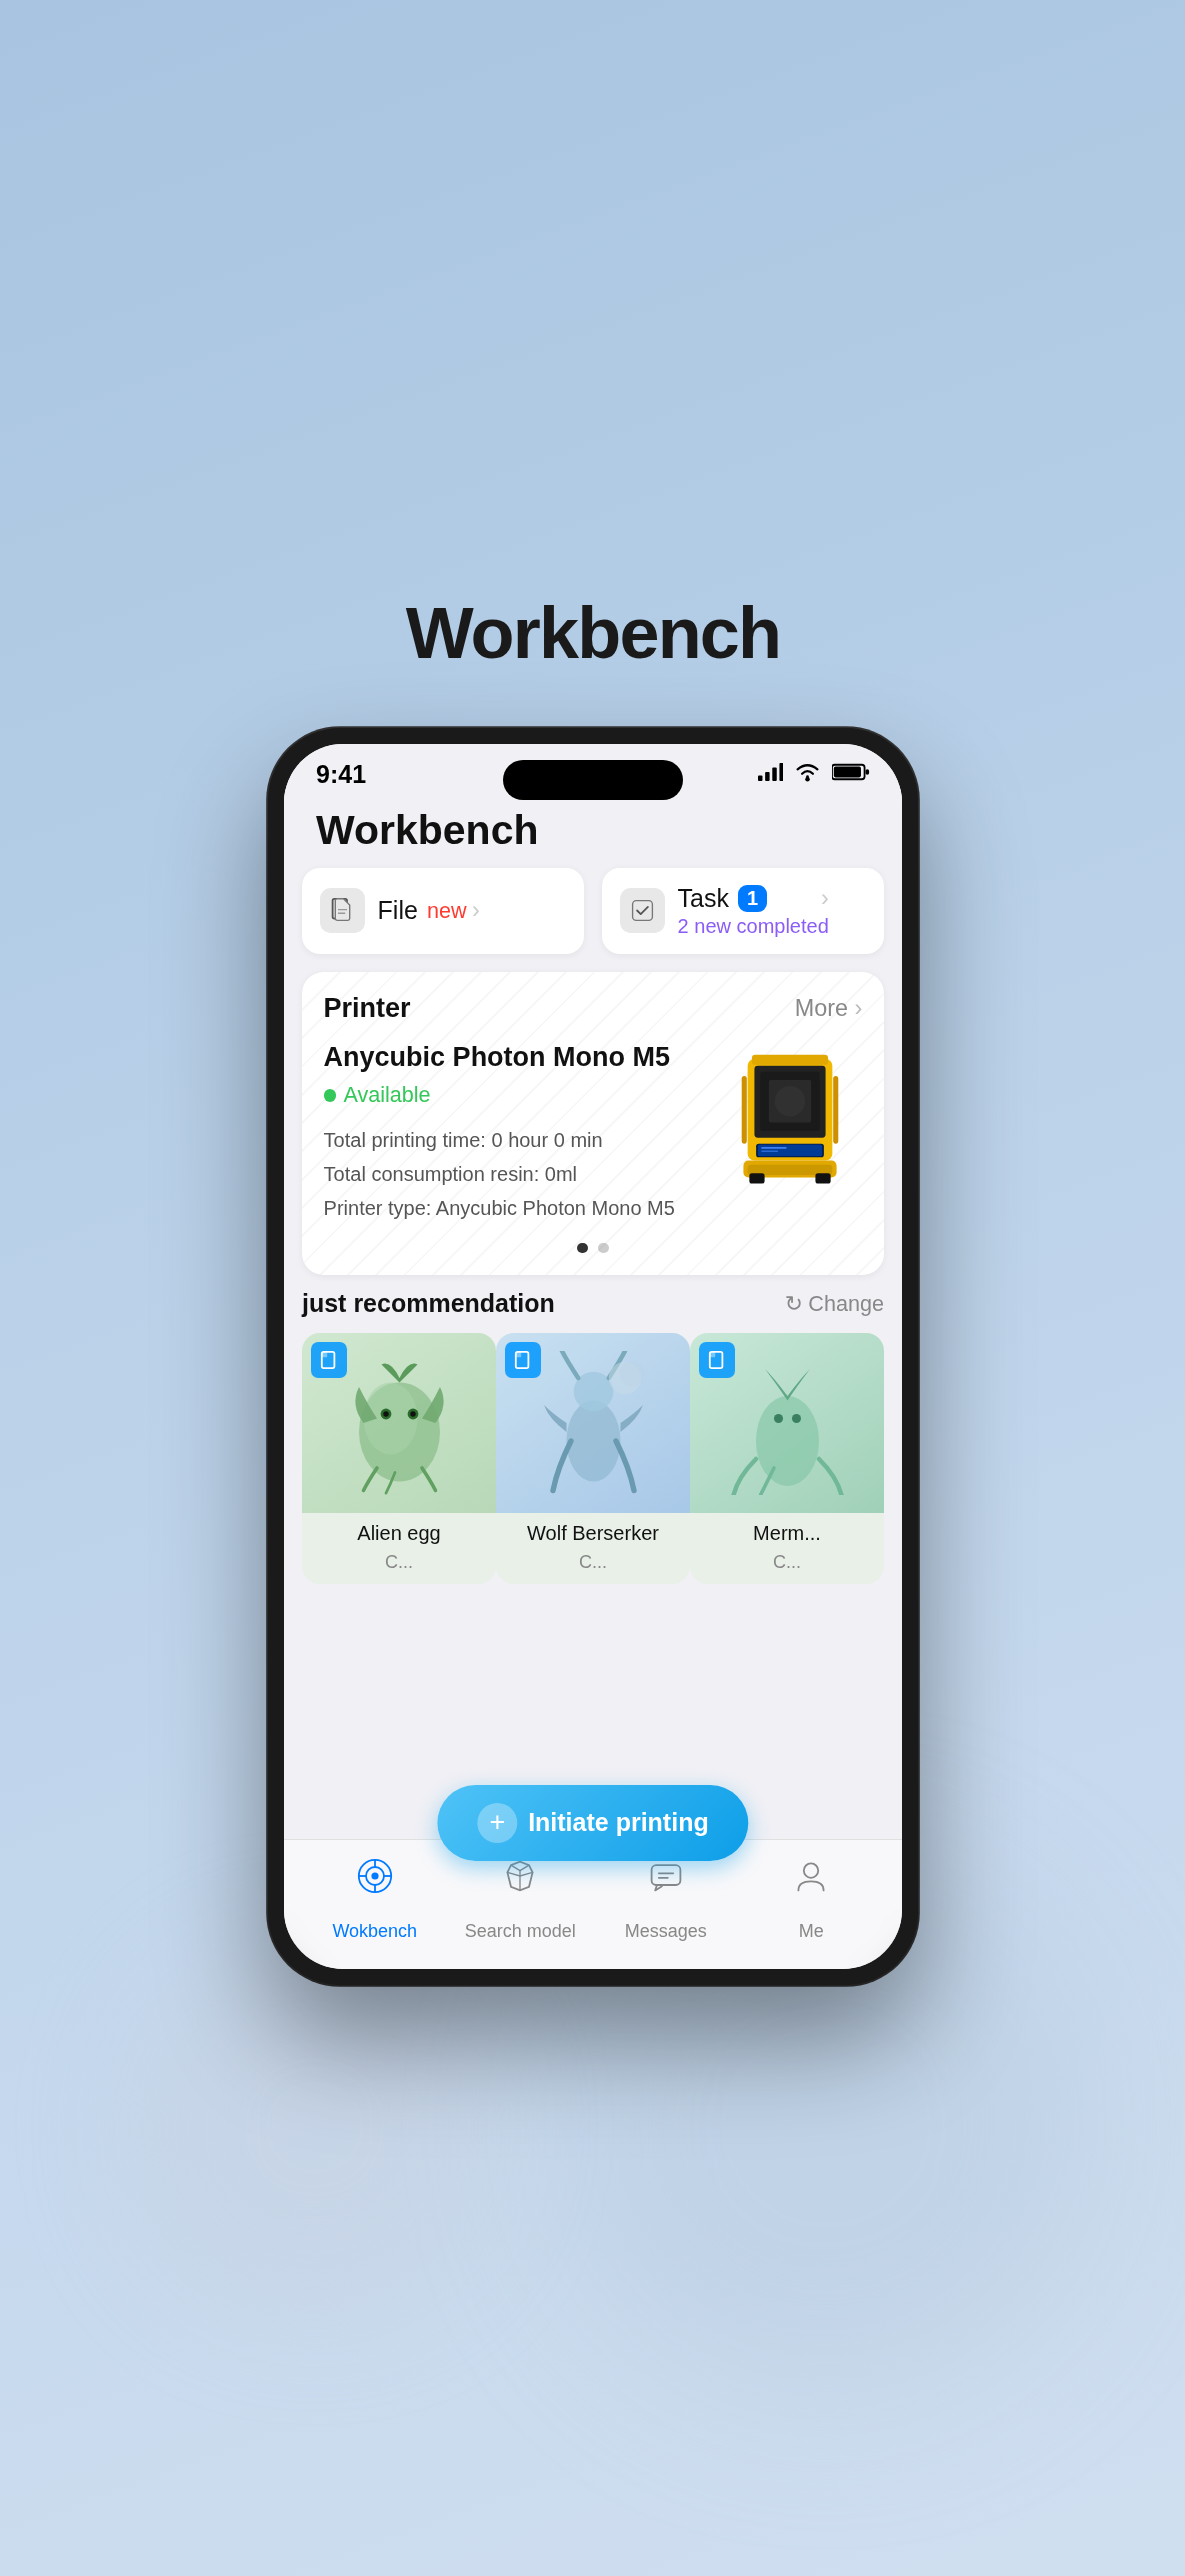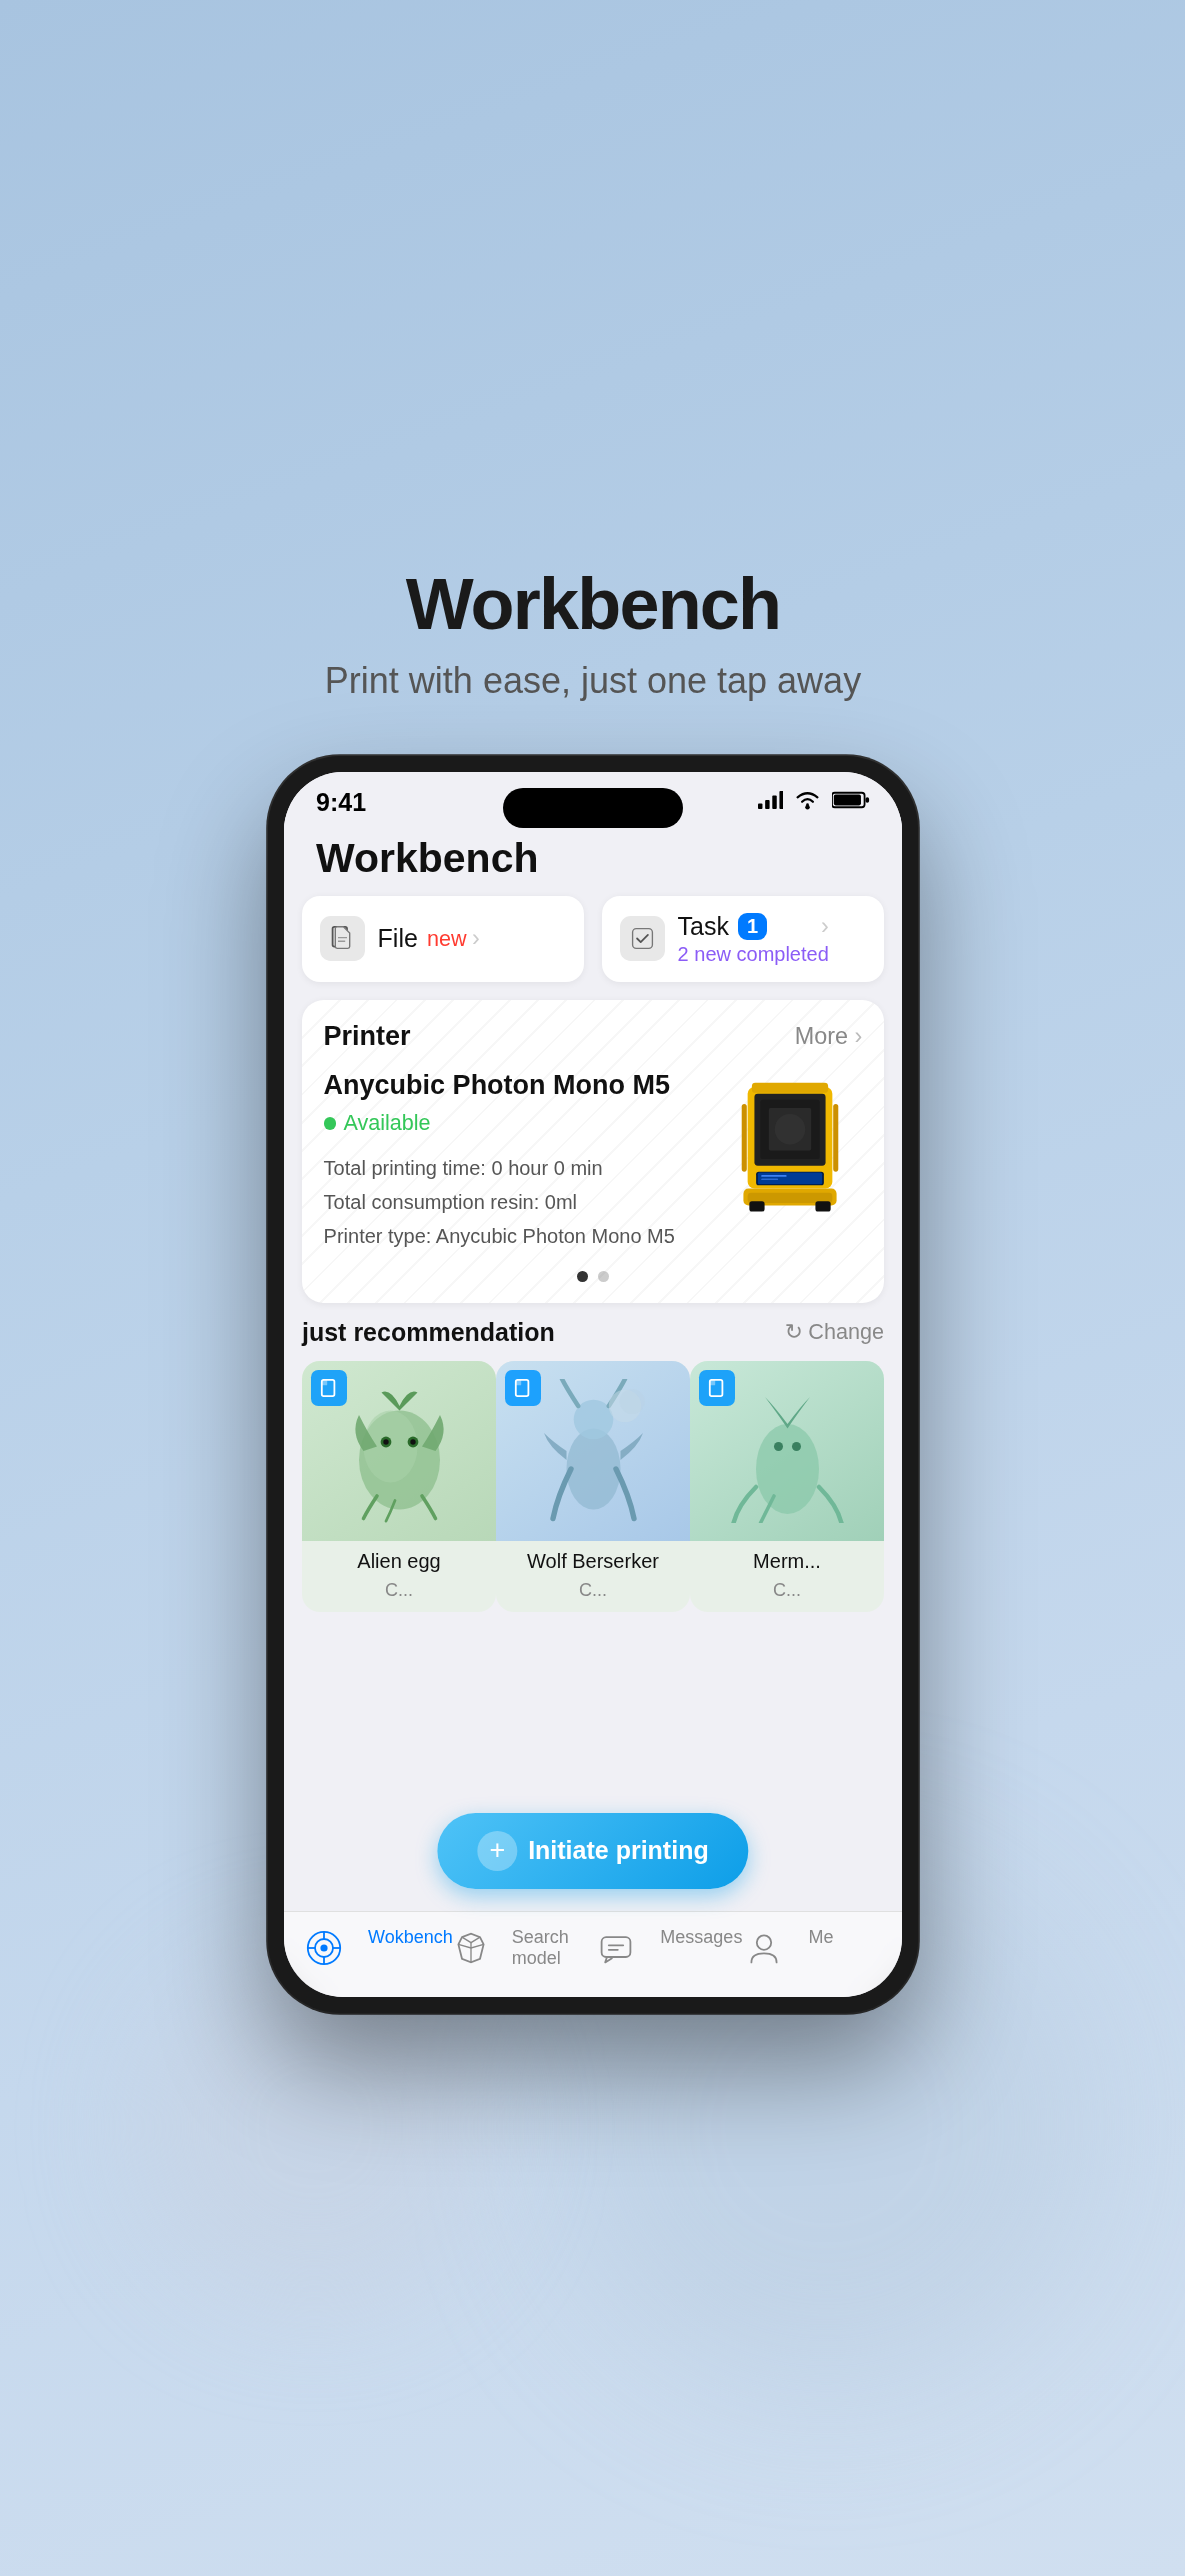--- a/index.html
+++ b/index.html
@@ -405,21 +405,22 @@
       right: 0;
       background: rgba(248,248,250,0.95);
       border-top: 0.9px solid #e0e0e0;
       display: flex;
       justify-content: space-around;
       padding: 14.4px 18px 27px 18px;
       backdrop-filter: blur(9px);
     }
     .nav-item {
       display: flex;
-      flex-direction: row;
+      flex-direction: column;
+      align-items: center;
       gap: 23px;
       flex: 1;
     }
     .nav-icon {
       width: 43px;
       height: 43px;
       display: flex;
       align-items: center;
       justify-content: center;
     }
@@ -451,21 +452,20 @@
     }
   </style>
 </head>
 <body>
 
 <div class="bg-blob1"></div>
 <div class="bg-blob2"></div>
 
 <div class="page-header">
   <div class="page-title">Workbench</div>
-  <div class="page-subtitle">Print with ease, just one tap away</div>
 </div>
 
 <div class="phone-frame">
   <div class="phone-screen">
 
     <div class="status-bar">
       <span class="status-time">9:41</span>
       <div class="status-icons">
         <span>
           <svg width="25" height="18" viewBox="0 0 28 20">

